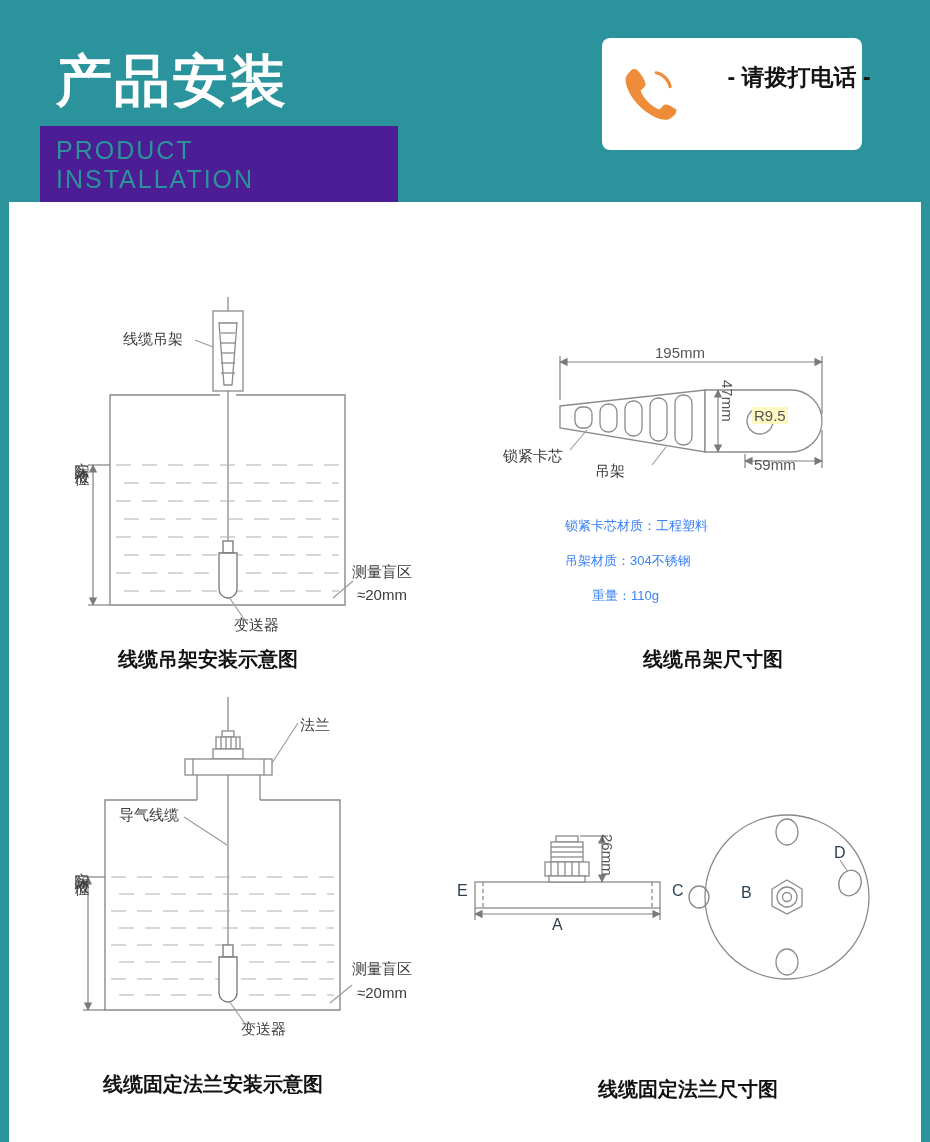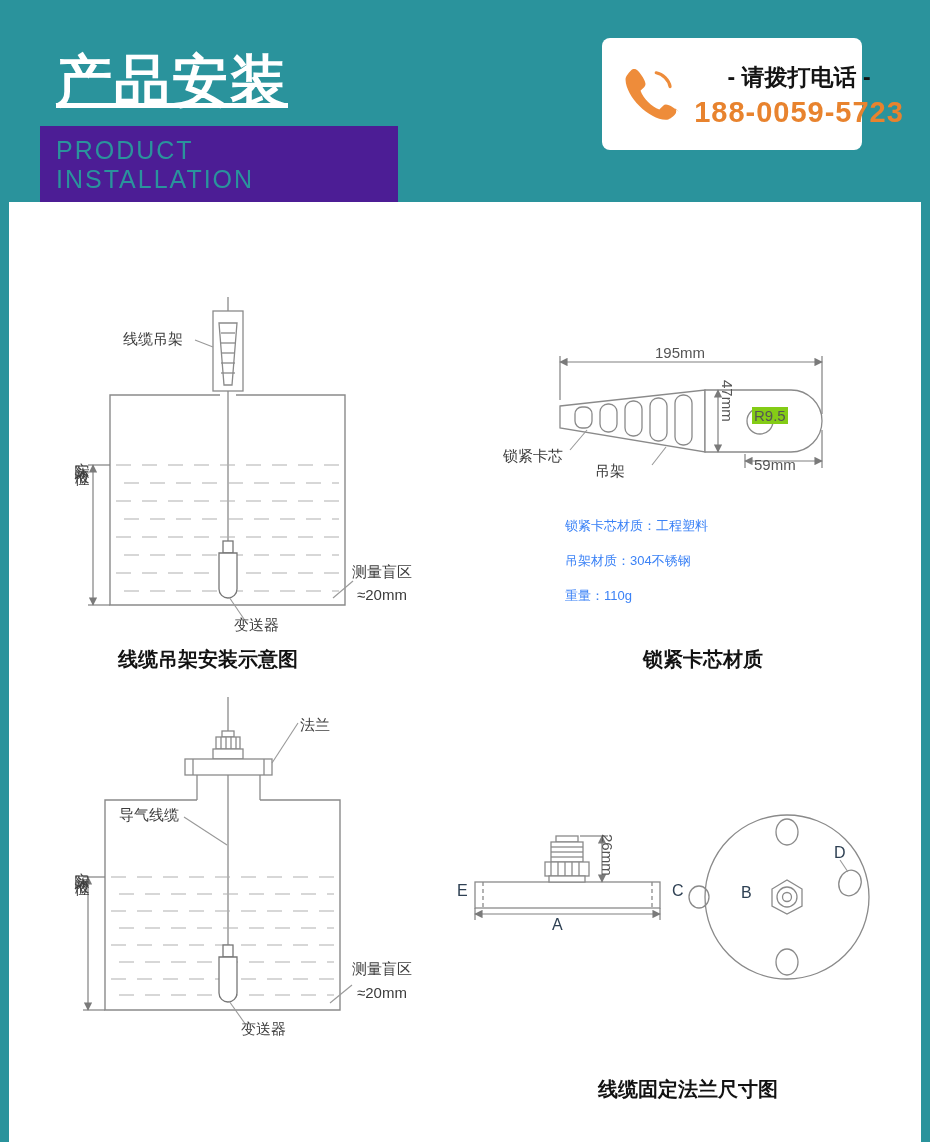--- a/index.html
+++ b/index.html
@@ -2,35 +2,35 @@
 <html><head>
 <meta charset="utf-8">
 <style>
   html,body{margin:0;padding:0;background:#ffffff;}
   .page{position:relative;width:930px;height:1142px;background:#ffffff;overflow:hidden;
         font-family:"Liberation Sans", sans-serif;}
   .strip{position:absolute;top:0;width:9px;height:1142px;background:#2a939c;}
   .strip.left{left:0;}
   .strip.right{right:0;}
   .header{position:absolute;left:0;top:0;width:930px;height:202px;background:#2a939c;}
-  .title{position:absolute;left:56px;top:44px;font-size:56px;font-weight:bold;color:#ffffff;letter-spacing:2px;text-decoration:underline;}
+  .title{position:absolute;left:56px;top:44px;font-size:56px;font-weight:bold;color:#ffffff;letter-spacing:2px;}
   .subtitle-box{position:absolute;left:40px;top:126px;width:358px;height:76px;background:#4c1d95;}
   .subtitle{position:absolute;left:16px;top:10px;font-size:25px;color:#2a939c;letter-spacing:2px;}
   .phone-card{position:absolute;left:602px;top:38px;width:260px;height:112px;background:#ffffff;border-radius:8px;}
   .phone-cta{position:absolute;left:96px;top:24px;width:202px;text-align:center;font-size:23px;font-weight:bold;color:#141414;}
   .phone-number{position:absolute;left:92px;top:58px;width:210px;text-align:center;font-size:29px;font-weight:600;color:#e8832e;letter-spacing:1px;}
   .phone-icon{position:absolute;left:16px;top:22px;}
   .lbl{position:absolute;font-size:15px;color:#3c3c3c;white-space:nowrap;text-align:center;}
   .dim{position:absolute;font-size:15px;color:#555555;white-space:nowrap;}
   .letter{position:absolute;font-size:16px;color:#2e4053;white-space:nowrap;}
   .spec{position:absolute;font-size:13px;color:#3b82f6;white-space:nowrap;}
   .caption{position:absolute;font-size:20px;font-weight:bold;color:#121212;white-space:nowrap;}
   .v-text{writing-mode:vertical-rl;text-orientation:upright;letter-spacing:3px;}
   .rot90{transform:rotate(90deg);transform-origin:left top;}
-  .wbg{background:#84cc16;padding:0 2px;}
+  .wbg{background:#fef9c3;padding:0 2px;}
   svg.draw{position:absolute;}
 </style>
 </head>
 <body>
 
 <div class="page">
 
   <svg width="0" height="0" style="position:absolute" aria-hidden="true">
     <defs>
       <marker id="arw" viewBox="0 0 10 10" refX="9" refY="5" markerWidth="9" markerHeight="7" orient="auto-start-reverse">
@@ -46,21 +46,20 @@
     <div class="title">产品安装</div>
     <div class="subtitle-box">
       <div class="subtitle">PRODUCT INSTALLATION</div>
     </div>
     <div class="phone-card">
       <svg class="phone-icon" width="68" height="68" viewBox="0 0 64 64">
         <path fill="#ee8c3a" d="M57.7 49.1c-2.9-2.9-9.4-7.2-12.6-7.2-1 0-1.9.4-2.6 1.1-1.1 1.1-2.9 3-3.6 3.6-3.8-1.5-7.2-3.7-10.6-7.1-3.4-3.4-5.6-6.8-7.1-10.6.6-.7 2.5-2.5 3.6-3.6.7-.7 1.1-1.6 1.1-2.6 0-3.2-4.3-9.7-7.2-12.6-1-1-2.2-1.6-3.4-1.6-1.1 0-2.2.5-3.1 1.3-2.3 2.3-5.2 5.8-5.1 8.7.2 7.8 5.6 17.2 13.1 24.7 7.5 7.5 16.9 12.9 24.7 13.1h.2c2.9 0 6.3-2.8 8.5-5.1 1.7-1.8 1.6-4.6.1-6.1z"></path>
         <path fill="none" stroke="#ee8c3a" stroke-width="3" d="M36 12c6 1 12 7 13 13" stroke-linecap="round"></path>
       </svg>
       <div class="phone-cta">- 请拨打电话 -</div>
-      <div class="phone-number">188-0059-5723</div>
     </div>
   </div>
 
   <svg class="draw" style="left:50px;top:295px" width="400" height="350" viewBox="0 0 400 350">
     <g stroke="#8a8a8a" stroke-width="1.3" fill="none">
       <line x1="178" y1="2" x2="178" y2="252"></line>
     </g>
     <g stroke="#8a8a8a" stroke-width="1.3" fill="#ffffff">
       <rect x="163" y="16" width="30" height="80"></rect>
       <polygon points="169,28 187,28 182,90 174,90"></polygon>
@@ -135,22 +134,22 @@
     </g>
   </svg>
   <div class="dim" style="left:655px;top:344px">195mm</div>
   <div class="dim rot90" style="left:736px;top:380px">47mm</div>
   <div class="dim wbg" style="left:752px;top:407px">R9.5</div>
   <div class="dim" style="left:754px;top:456px">59mm</div>
   <div class="lbl" style="left:503px;top:447px">锁紧卡芯</div>
   <div class="lbl" style="left:595px;top:462px">吊架</div>
   <div class="spec" style="left:565px;top:517px">锁紧卡芯材质：工程塑料</div>
   <div class="spec" style="left:565px;top:552px">吊架材质：304不锈钢</div>
-  <div class="spec" style="left:565px;top:587px">重量：110g</div>
-  <div class="caption" style="left:643px;top:646px">锁紧卡芯材质</div>
+  <div class="spec" style="left:592px;top:587px">重量：110g</div>
+  <div class="caption" style="left:643px;top:646px">线缆吊架尺寸图</div>
 
   <svg class="draw" style="left:50px;top:695px" width="400" height="355" viewBox="0 0 400 355">
     <g stroke="#8a8a8a" stroke-width="1.3" fill="none">
       <line x1="178" y1="2" x2="178" y2="256"></line>
     </g>
     <g stroke="#8a8a8a" stroke-width="1.3" fill="#ffffff">
       <rect x="172" y="36" width="12" height="6"></rect>
       <rect x="166" y="42" width="24" height="12"></rect>
       <line x1="171" y1="42" x2="171" y2="54"></line>
       <line x1="176" y1="42" x2="176" y2="54"></line>
@@ -193,20 +192,21 @@
       <line x1="280" y1="308" x2="302" y2="290"></line>
       <line x1="179" y1="306" x2="196" y2="330"></line>
     </g>
   </svg>
   <div class="lbl" style="left:300px;top:716px">法兰</div>
   <div class="lbl" style="left:119px;top:806px">导气线缆</div>
   <div class="lbl v-text" style="left:72px;top:860px">实际液位</div>
   <div class="lbl" style="left:352px;top:960px">测量盲区</div>
   <div class="lbl" style="left:357px;top:984px">≈20mm</div>
   <div class="lbl" style="left:241px;top:1020px">变送器</div>
+  <div class="caption" style="left:103px;top:1071px">线缆固定法兰安装示意图</div>
 
   <svg class="draw" style="left:450px;top:810px" width="440" height="260" viewBox="0 0 440 260">
     <g stroke="#8a8a8a" stroke-width="1.3" fill="#ffffff">
       <rect x="25" y="72" width="185" height="26"></rect>
       <line x1="33" y1="72" x2="33" y2="98" stroke-dasharray="4 3"></line>
       <line x1="202" y1="72" x2="202" y2="98" stroke-dasharray="4 3"></line>
     </g>
     <g stroke="#8a8a8a" stroke-width="1.3" fill="#ffffff">
       <rect x="106" y="26" width="22" height="6"></rect>
       <rect x="101" y="32" width="32" height="20"></rect>

